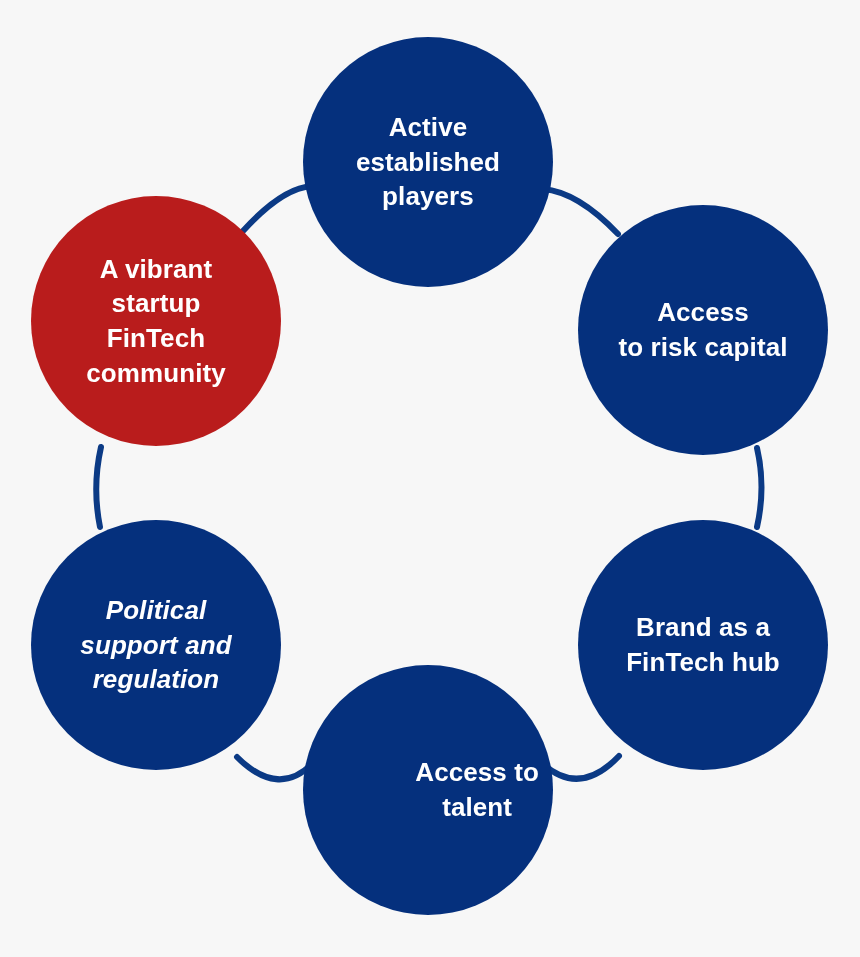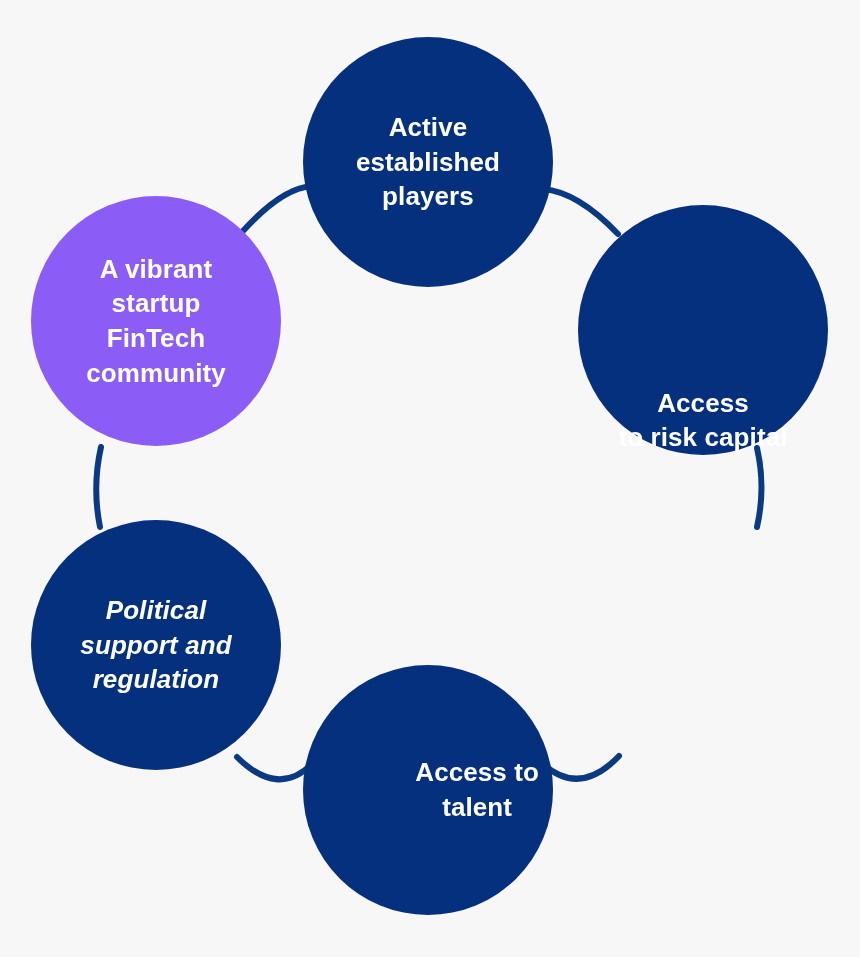--- a/index.html
+++ b/index.html
@@ -58,37 +58,41 @@
     <path fill="none" stroke="#0b3a85" stroke-width="6" stroke-linecap="round" d="M 312 764 Q 278 798 237 757"></path>
     <path fill="none" stroke="#0b3a85" stroke-width="6" stroke-linecap="round" d="M 100 527 Q 92 487 101 447"></path>
   </svg>
 
   <div class="node" style="left:303px; top:37px; width:250px; height:250px; background:#05307d;">
     <span class="node-label">Active
 established
 players</span>
   </div>
 
-  <div class="node" style="left:578px; top:205px; width:250px; height:250px; background:#05307d;align-items:flex-end;">
+  <div class="node" style="left:578px; top:205px; width:250px; height:250px; background:#05307d;">
     <span class="node-label">Access
 to risk capital</span>
   </div>
 
+  <div class="node" style="left:578px; top:520px; width:250px; height:250px; background:#05307d;">
+    <span class="node-label">Brand as a
+FinTech hub</span>
+  </div>
 
   <div class="node" style="left:303px; top:665px; width:250px; height:250px; background:#05307d;justify-content:flex-end;">
     <span class="node-label">Access to
 talent</span>
   </div>
 
   <div class="node" style="left:31px; top:520px; width:250px; height:250px; background:#05307d;font-style:italic;">
     <span class="node-label">Political
 support and
 regulation</span>
   </div>
 
-  <div class="node" style="left:31px; top:196px; width:250px; height:250px; background:#8b5cf6;">
+  <div class="node" style="left:31px; top:196px; width:250px; height:250px; background:#b91c1c;">
     <span class="node-label">A vibrant
 startup
 FinTech
 community</span>
   </div>
 
 </div>
 
 </body></html>

